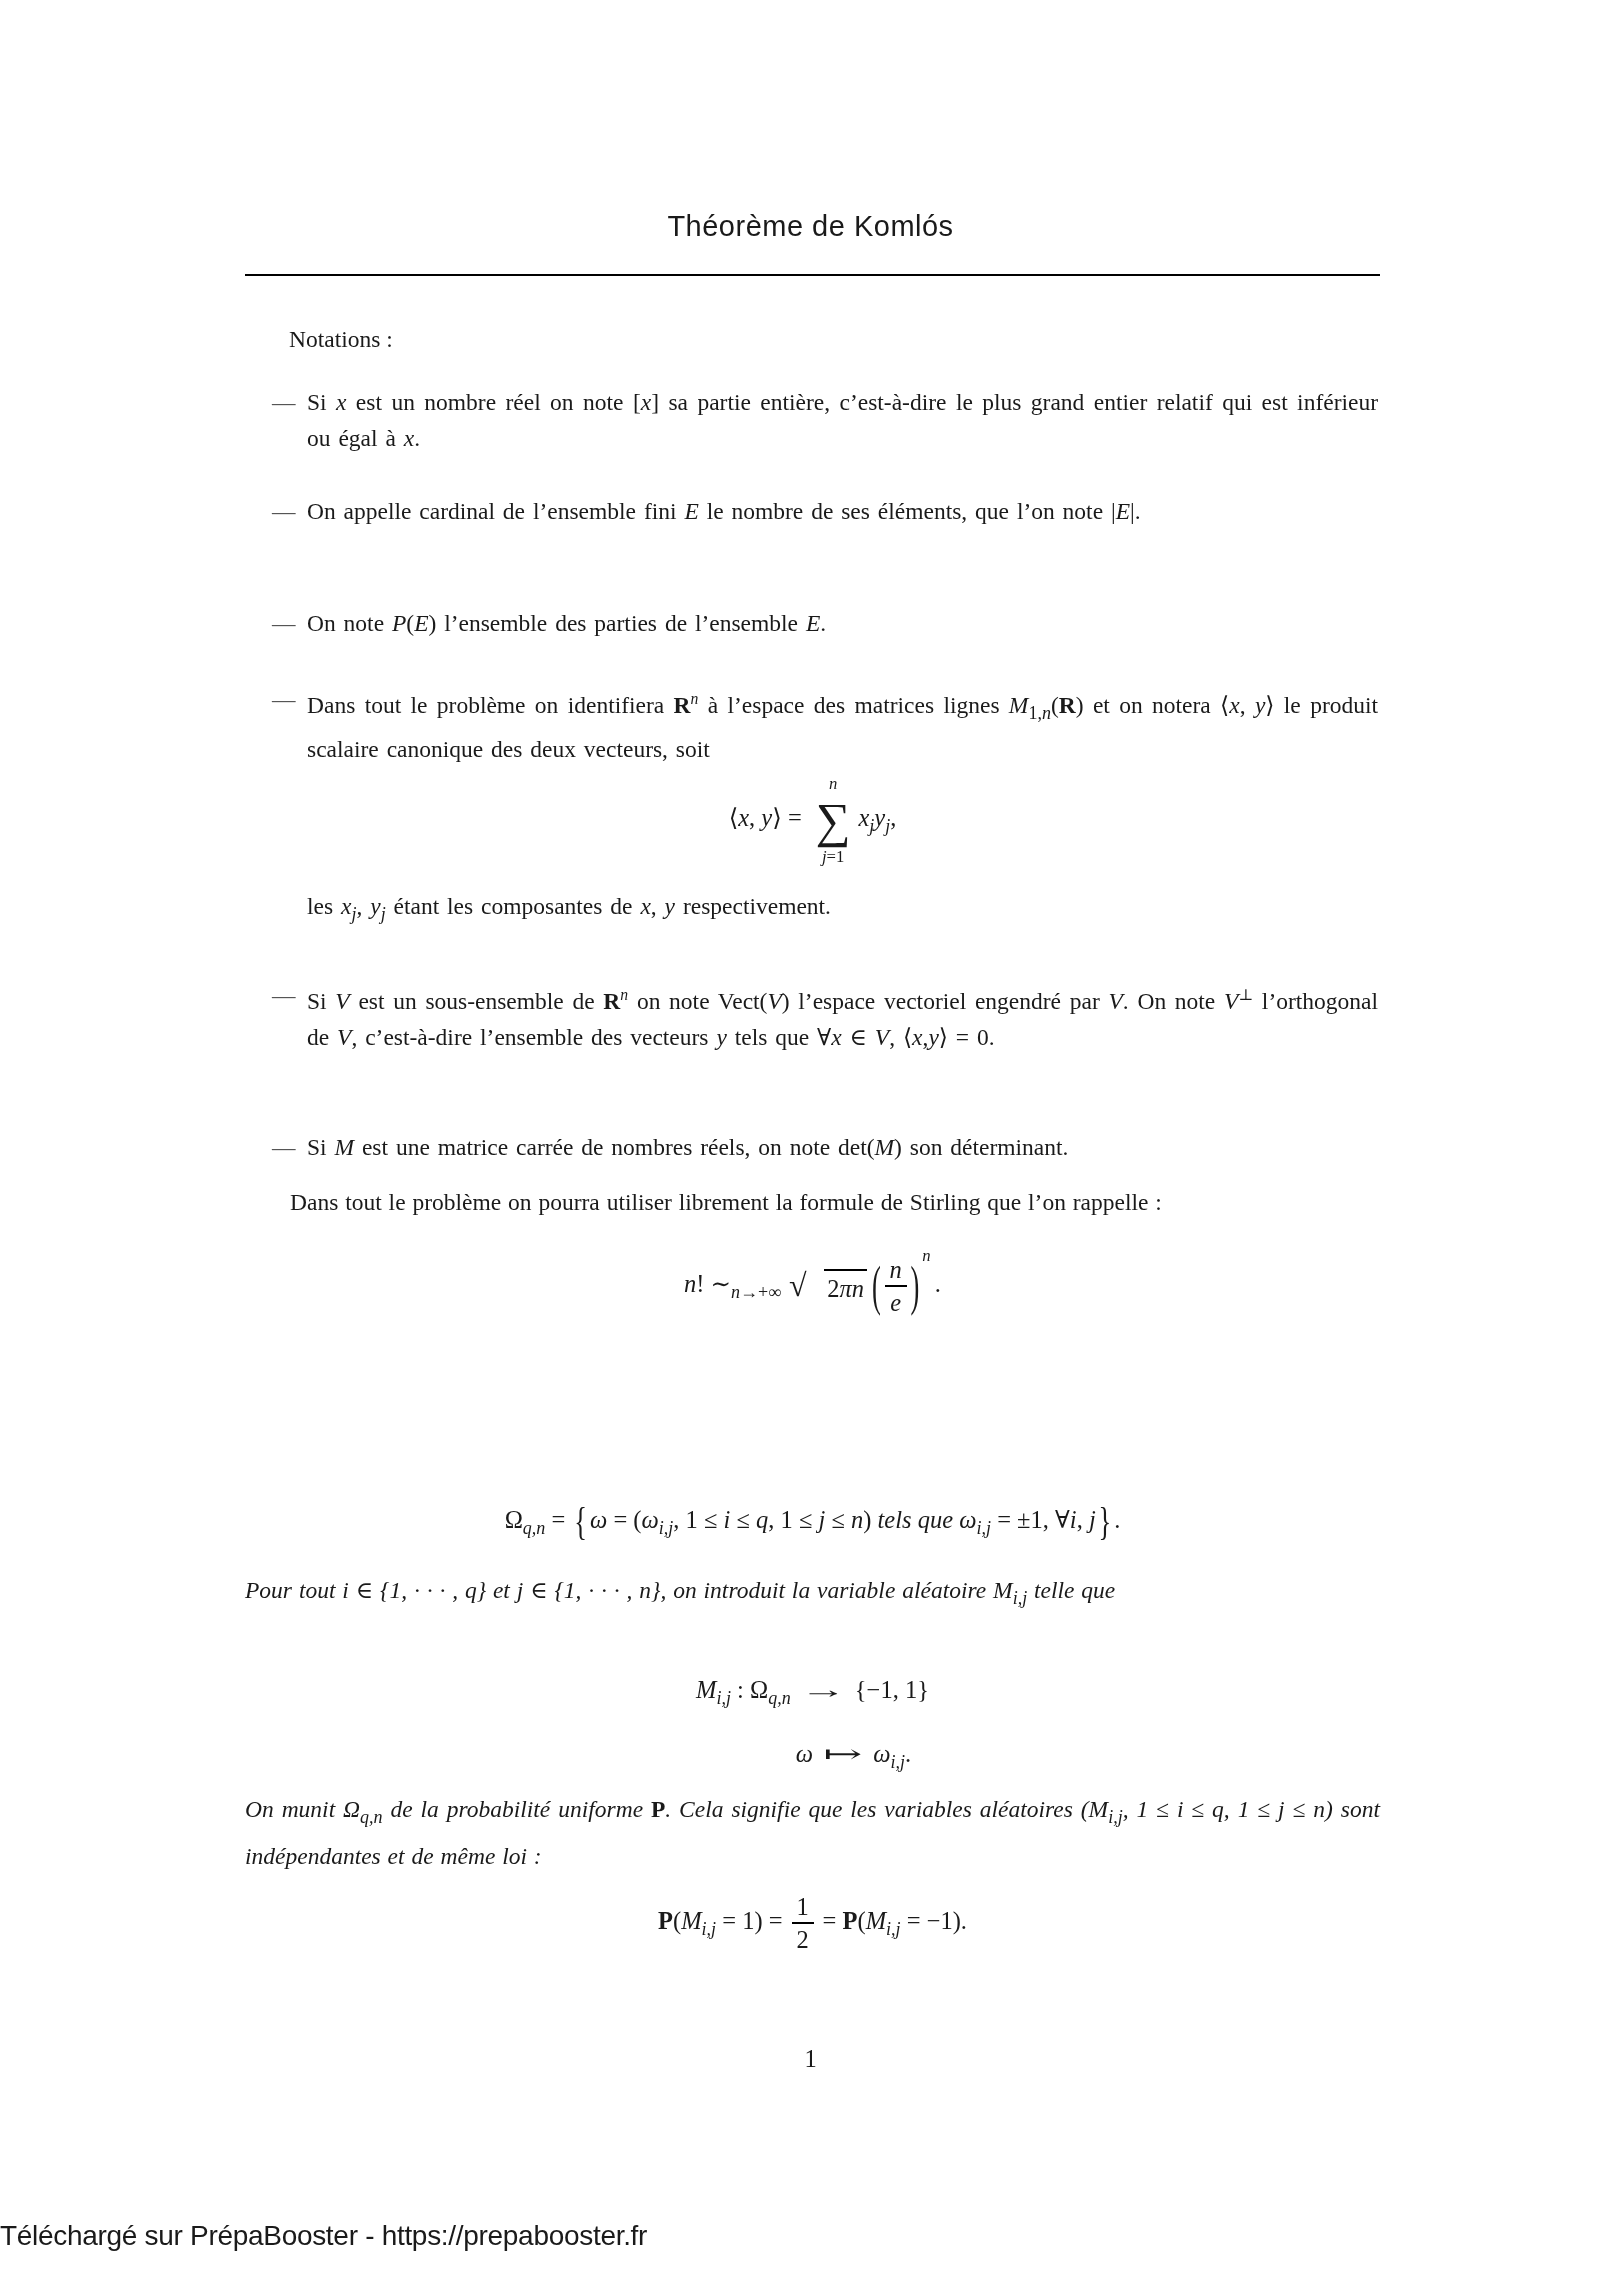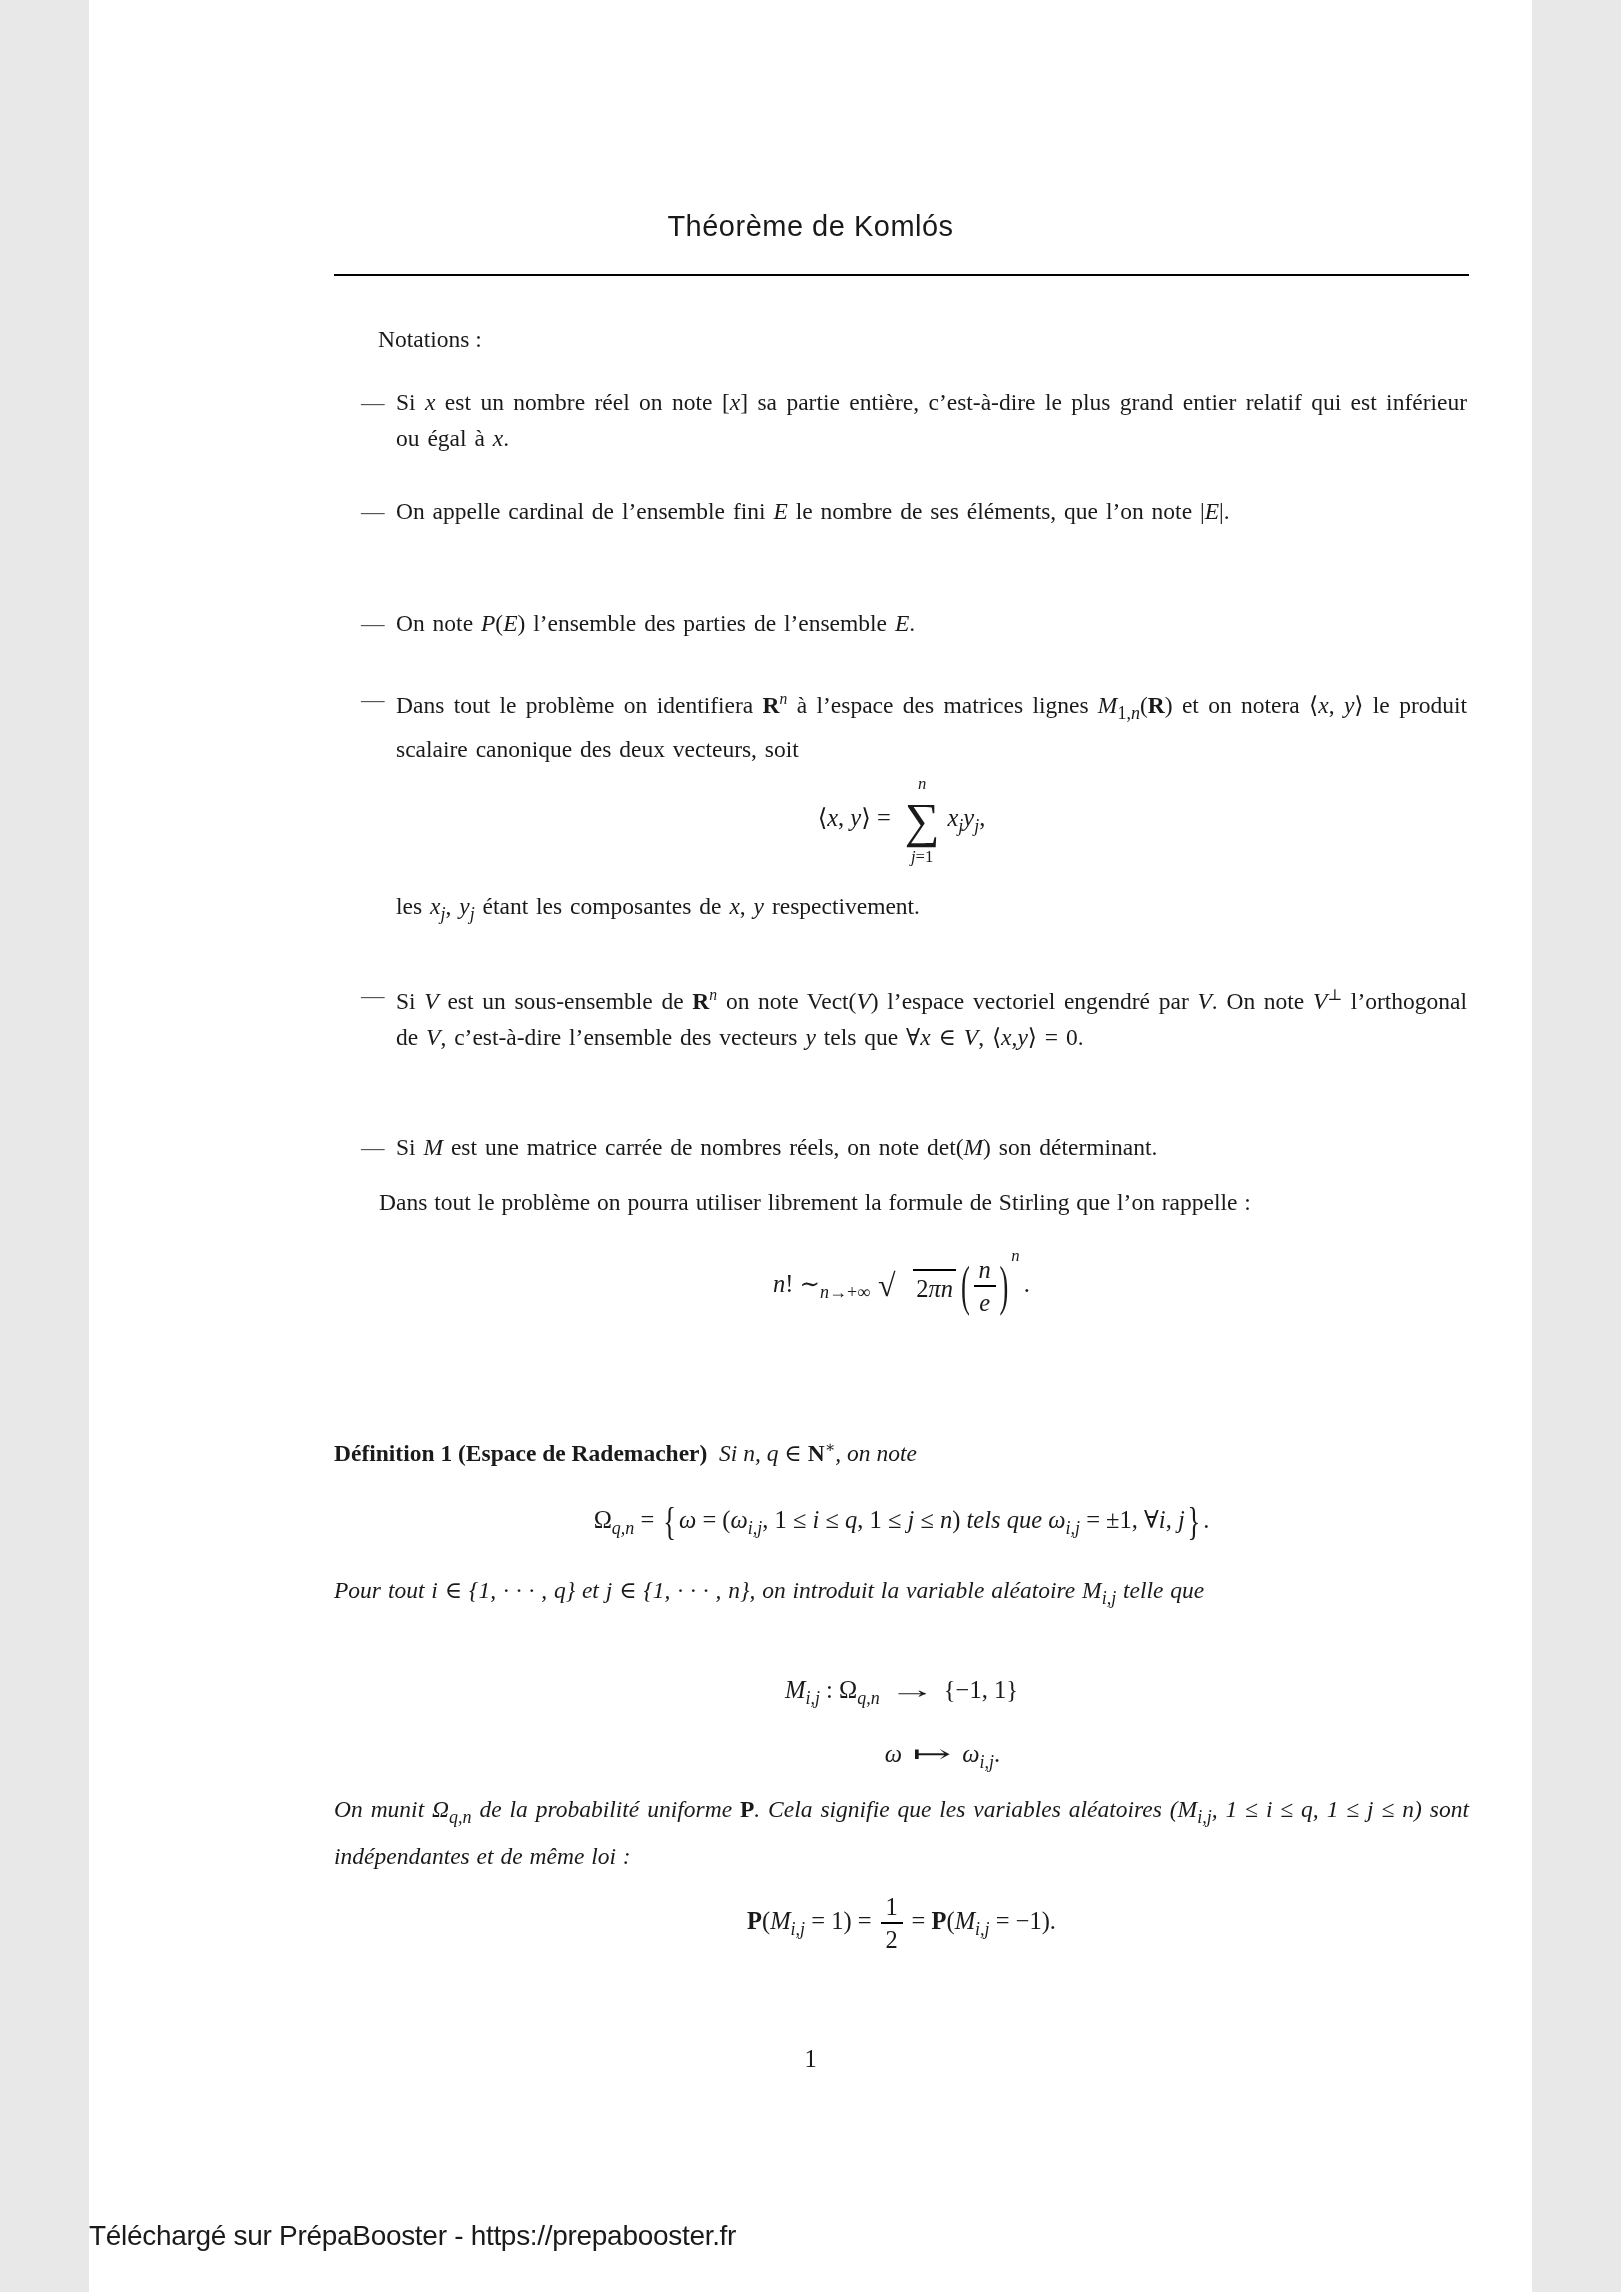--- a/index.html
+++ b/index.html
@@ -1,20 +1,20 @@
 <!DOCTYPE html>
 <html lang="fr" style="--text: #1a1a1a; --rule: #000000; --dash: #555555; --bg: #ffffff;"><head>
 <meta charset="utf-8">
 <style>
   :root{
     --text:#1a1a1a; --rule:#000000; --dash:#555555; --bg:#ffffff;
   }
   html,body{margin:0;padding:0;background:#e8e8e8;}
   .page{
-    position:relative; width:1443px; height:2293px; margin:0 auto;
+    position:relative; width:1621px; height:2293px; margin:0 auto;
     background:var(--bg); color:var(--text);
     font-family:"Liberation Serif","DejaVu Serif",serif;
     font-size:23.5px; line-height:36px; overflow:hidden;
   }
 
   .title{position:absolute;top:210px;left:0;width:100%;text-align:center;
          font-family:"Liberation Sans","DejaVu Sans",sans-serif;
          font-size:29px;line-height:33px;font-weight:400;letter-spacing:0.5px;}
   .rule{position:absolute;top:274px;left:245px;width:1135px;height:2px;background:var(--rule);}
 
@@ -128,21 +128,20 @@
   <div class="formula" style="top:1237px;height:98px">
     <span><i>n</i>! ∼<sub class="slim"><i>n</i>→+∞</sub><span class="sqrt">
           <span class="srad">√</span>
           <span class="sbar">2<i>πn</i></span>
         </span><span class="lp">(</span><span class="frac">
           <span class="fn"><i>n</i></span>
           <span class="fd"><i>e</i></span>
         </span><span class="rp">)</span><span class="bexp"><i>n</i></span>&nbsp;.</span>
   </div>
 
-  <div class="defh" style="top:1429px"><b>Définition 1 (Espace de Rademacher)</b>&nbsp; <i>Si n, q ∈ </i><b class="up">N</b><sup>∗</sup><i>, on note</i></div>
 
   <div class="formula" style="top:1494px;height:59px">
     <span>Ω<sub><i>q,n</i></sub> = <span class="bb">{</span><i>ω</i> = (<i>ω</i><sub><i>i,j</i></sub>, 1 ≤ <i>i</i> ≤ <i>q</i>, 1 ≤ <i>j</i> ≤ <i>n</i>) <i>tels que ω</i><sub><i>i,j</i></sub> = ±1, ∀<i>i</i>, <i>j</i><span class="bb">}</span>.</span>
   </div>
 
   <div class="para it" style="top:1570px;line-height:40px">Pour tout i ∈ {1, · · · , q} et j ∈ {1, · · · , n}, on introduit la variable aléatoire M<sub>i,j</sub> telle que</div>
 
   <div class="formula mij" style="top:1672px;height:108px">
     <span class="l1"><i>M</i><sub><i>i,j</i></sub> : Ω<sub><i>q,n</i></sub> <span class="xarr">→</span> {−1, 1}</span>
     <span class="l2"><i>ω</i> <span class="xmap">↦</span> <i>ω</i><sub><i>i,j</i></sub>.</span>

